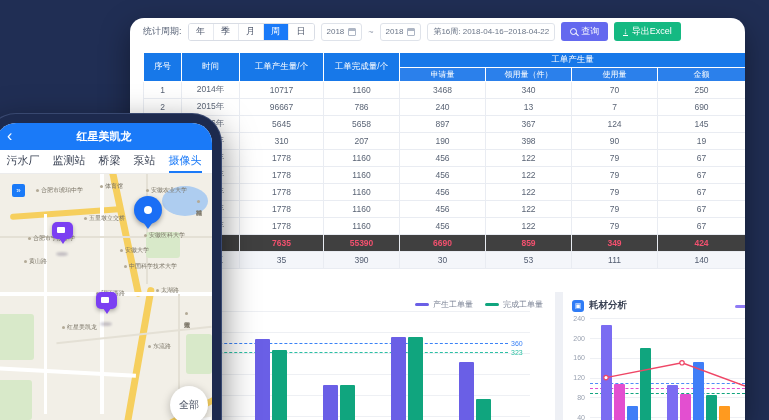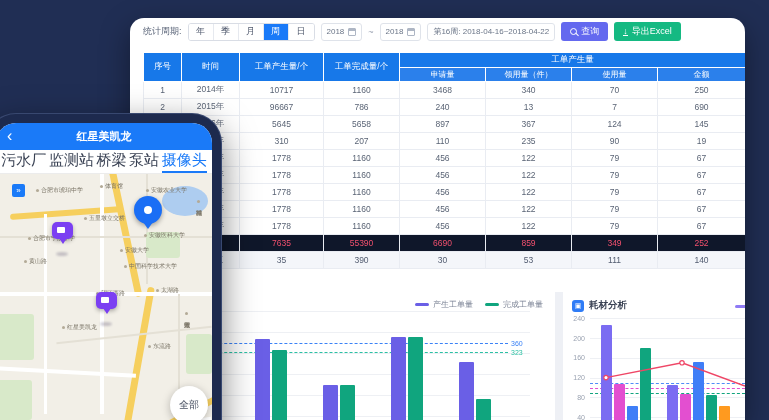--- a/index.html
+++ b/index.html
@@ -30,21 +30,21 @@
   .ico-search:after{content:'';position:absolute;width:4px;height:1.4px;background:#fff;right:-3px;bottom:-1px;transform:rotate(45deg);}
   .ico-down{font-size:9px;line-height:8px;border-bottom:1.3px solid #fff;padding-bottom:0;}
 
   
   .tbl-wrap{padding:7px 0 0 13px;}
   table{border-collapse:collapse;table-layout:fixed;width:602px;}
   th,td{border:1px solid #e9ecf2;text-align:center;overflow:hidden;white-space:nowrap;}
   thead th{background:#1778e9;color:#fff;font-weight:normal;font-size:8.5px;height:13px;border-color:rgba(255,255,255,.22);}
   thead tr.sub th{background:#2b80eb;font-size:8px;}
   tbody td{height:17px;font-size:8.5px;color:#5a6475;background:#fff;}
-  tr.total td{color:#f2506e;background:#0f172a;}
+  tr.total td{color:#f2506e;background:#404040;font-weight:bold;}
   tr.avg td{background:#f4f6fa;color:#525c70;}
 
   
   .charts-row{position:absolute;left:0;top:274px;width:615px;height:128px;background:#eef0f5;display:flex;}
   .chart-card{position:relative;background:#fff;height:128px;overflow:hidden;}
   .chart-card.left{width:425px;margin-right:8px;}
   .chart-card.right{width:182px;}
   .grid-line{position:absolute;height:1px;background:#eef0f4;}
   .refline{position:absolute;border-top:1px dashed;}
   .ref-label{position:absolute;font-size:7px;line-height:7px;}
@@ -59,21 +59,21 @@
   .legend-cut{position:absolute;top:13px;right:-6px;width:16px;height:3px;border-radius:2px;background:#8f7bf5;}
 
   
   #phone{position:absolute;left:-14px;top:113px;width:236px;height:330px;background:#1d2a4e;
          border-radius:30px 30px 0 0;box-shadow:0 12px 34px rgba(0,0,0,.5);border:1px solid rgba(130,150,200,.28);z-index:2;}
   .screen{position:absolute;left:9px;right:9px;top:9px;bottom:0;border-radius:20px 20px 0 0;overflow:hidden;background:#fff;}
   .ph-header{height:27px;background:#1a7af8;display:flex;align-items:center;justify-content:center;position:relative;}
   .ph-back{position:absolute;left:11px;top:1px;color:#fff;font-size:16px;line-height:24px;cursor:pointer;}
   .ph-title{color:#fff;font-size:11px;font-weight:bold;}
   .ph-tabs{height:24px;display:flex;align-items:stretch;justify-content:space-around;border-bottom:1px solid #ececec;background:#fff;padding:0 4px;}
-  .ph-tab{font-size:15px;color:#3a4254;display:flex;align-items:center;border-bottom:2px solid transparent;cursor:pointer;}
+  .ph-tab{font-size:11px;color:#3a4254;display:flex;align-items:center;border-bottom:2px solid transparent;cursor:pointer;}
   .ph-tab.on{color:#1a7af8;border-bottom-color:#1a7af8;}
   .ph-map{position:relative;height:279px;background:#f2efe7;overflow:hidden;}
   .map-park{position:absolute;background:#d8e9c9;border-radius:3px;}
   .map-water{position:absolute;background:#aecdf0;border-radius:50%;}
   .road-y{position:absolute;background:#f6cf5e;border-radius:3px;}
   .road-w{position:absolute;background:#ffffff;}
   .road-t{position:absolute;background:#e4e0d5;}
   .map-label{position:absolute;font-size:6px;color:#7a7466;white-space:nowrap;display:flex;align-items:center;gap:2px;}
   .map-label i{width:3px;height:3px;border-radius:50%;background:#b3aa97;flex:0 0 auto;}
   .map-label.vert{writing-mode:vertical-rl;}
@@ -184,22 +184,22 @@
               <td>897</td>
               <td>367</td>
               <td>124</td>
               <td>145</td>
             </tr>
             <tr>
               <td>4</td>
               <td>2017年</td>
               <td>310</td>
               <td>207</td>
-              <td>110</td>
-              <td>235</td>
+              <td>190</td>
+              <td>398</td>
               <td>90</td>
               <td>19</td>
             </tr>
             <tr>
               <td>5</td>
               <td>2018年</td>
               <td>1778</td>
               <td>1160</td>
               <td>456</td>
               <td>122</td>
@@ -247,21 +247,21 @@
               <td>67</td>
             </tr>
             <tr class="total">
               <td></td>
               <td>合计</td>
               <td>7635</td>
               <td>55390</td>
               <td>6690</td>
               <td>859</td>
               <td>349</td>
-              <td>252</td>
+              <td>424</td>
             </tr>
             <tr class="avg">
               <td></td>
               <td>平均值</td>
               <td>35</td>
               <td>390</td>
               <td>30</td>
               <td>53</td>
               <td>111</td>
               <td>140</td>

